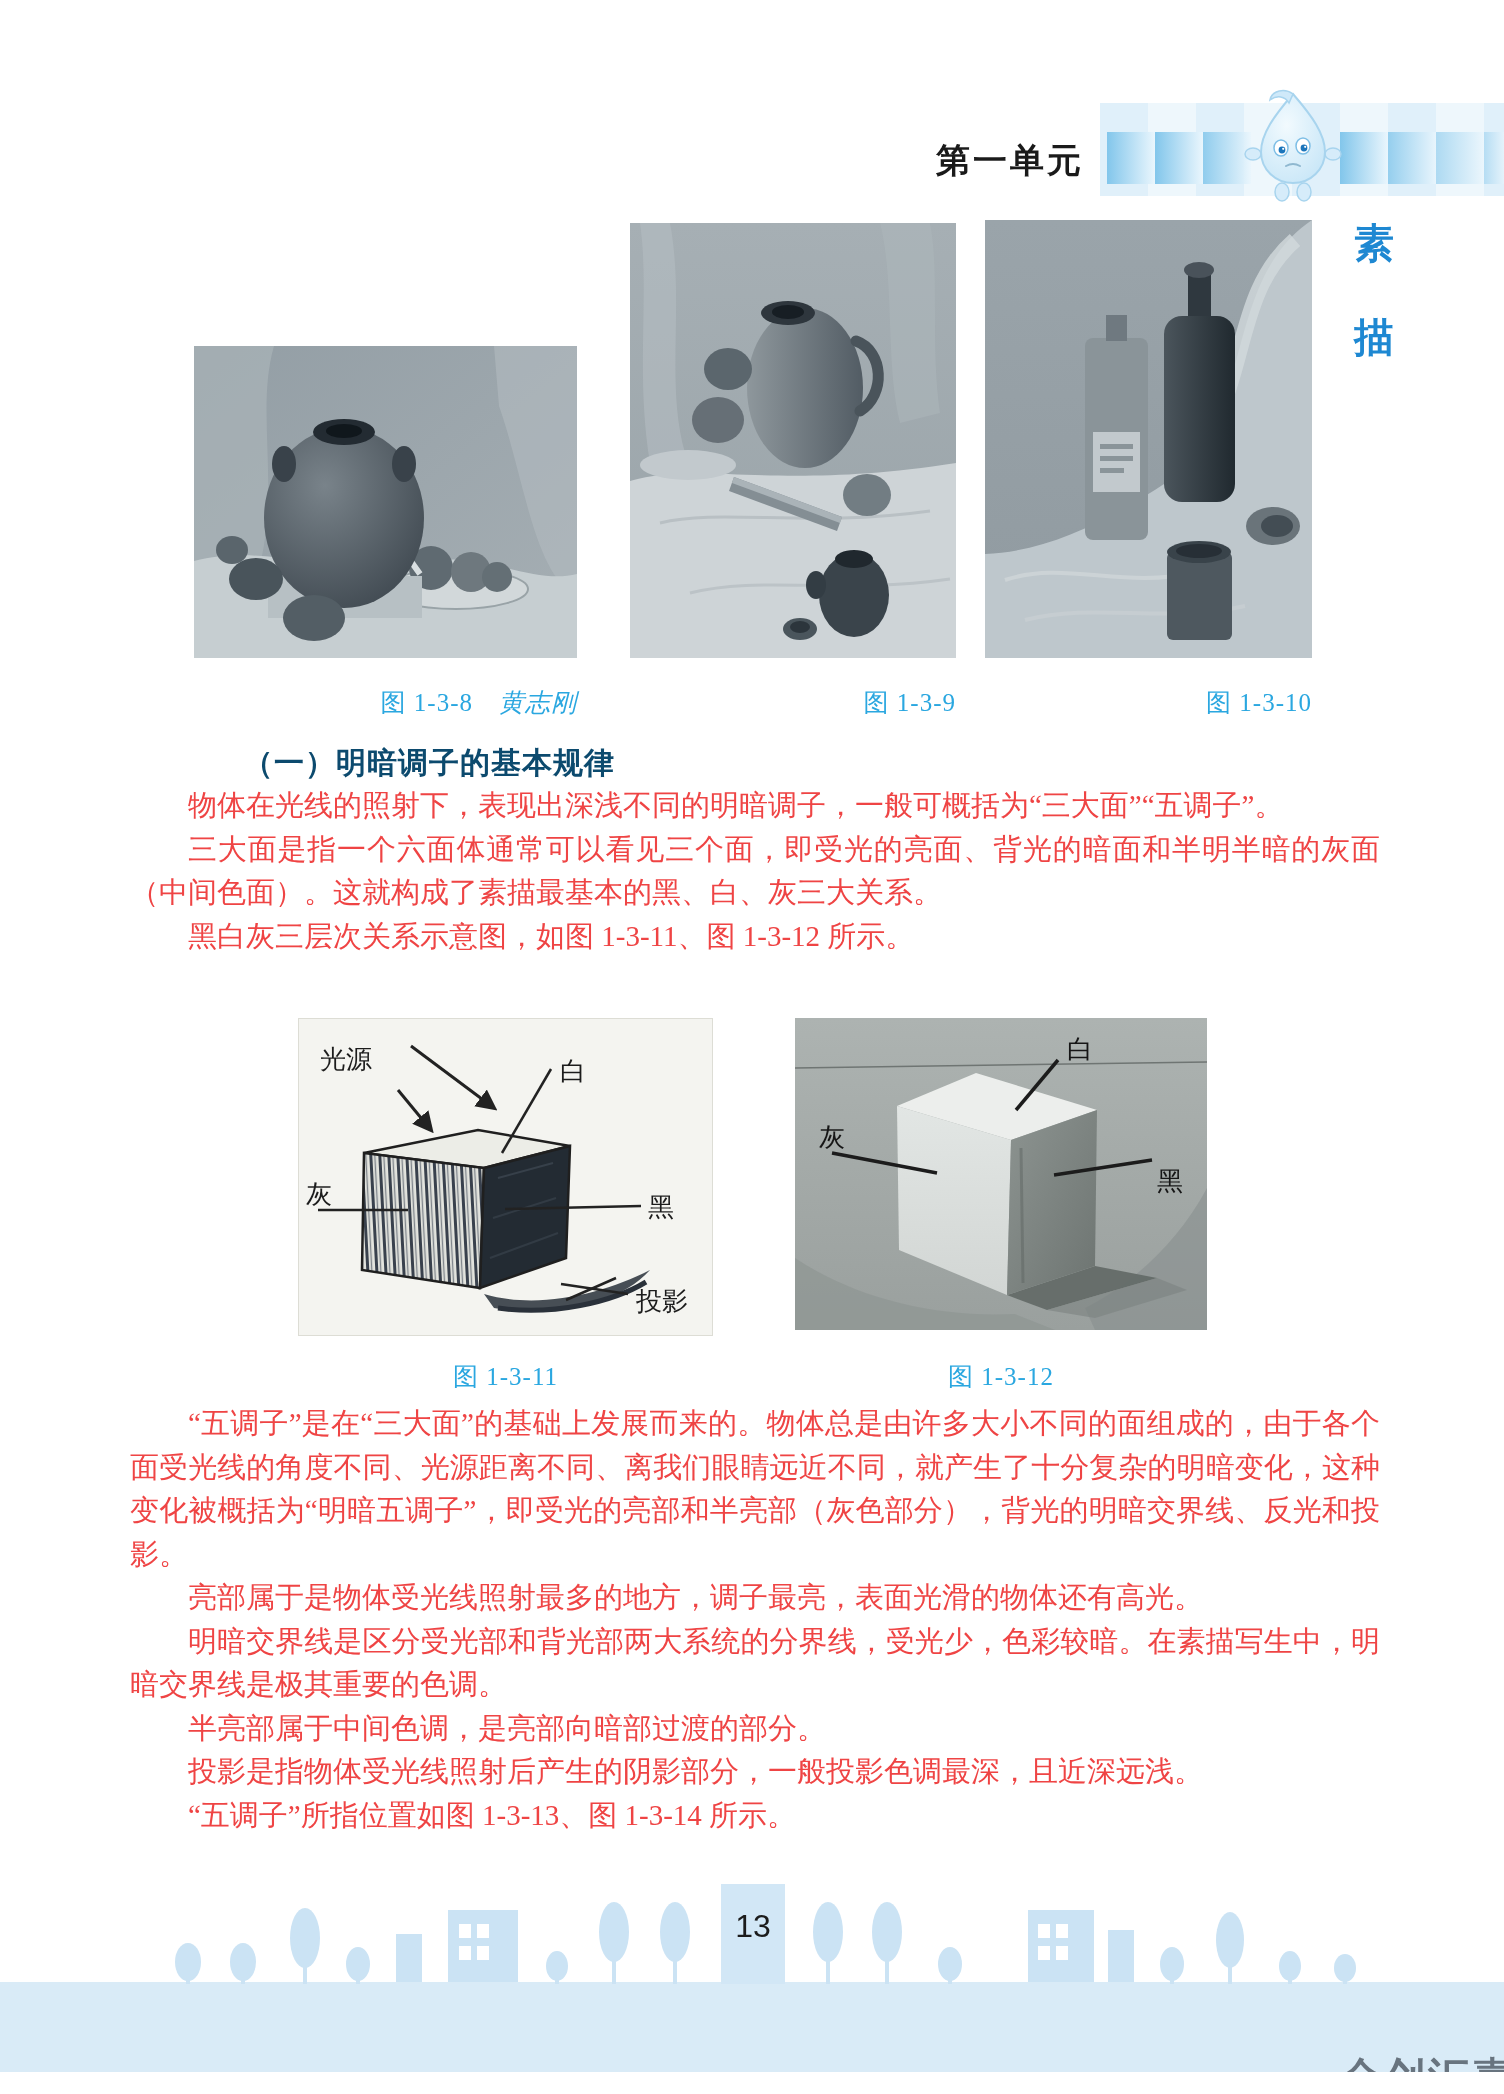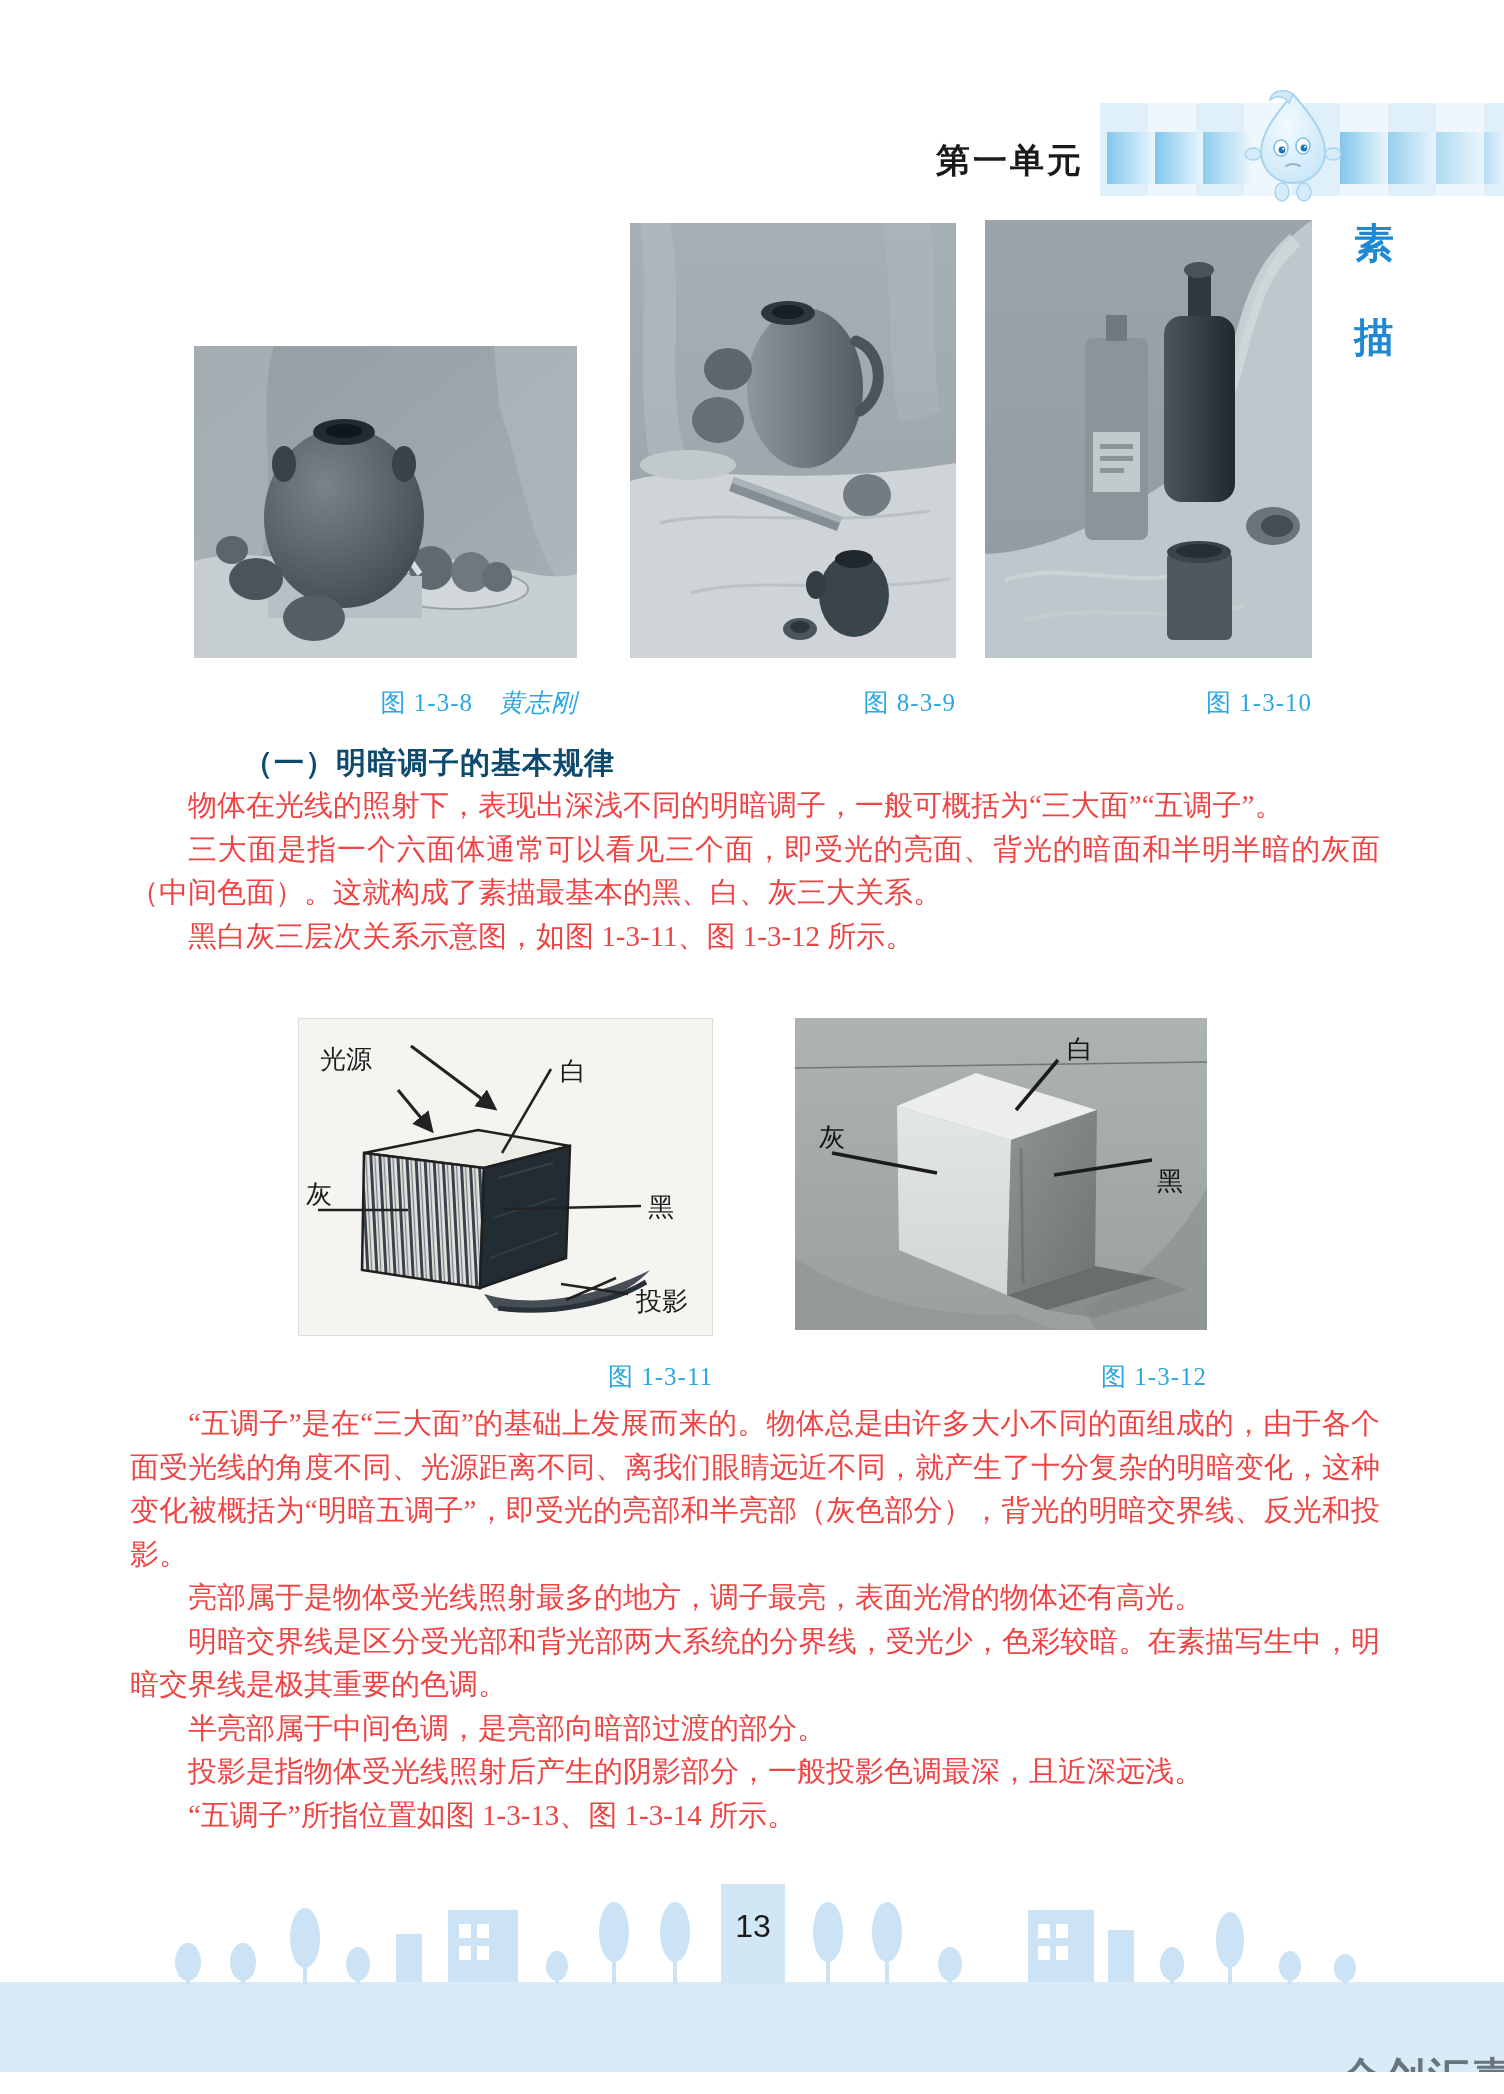--- a/index.html
+++ b/index.html
@@ -19,21 +19,21 @@
   .cap-author{font-style:italic;margin-left:26px;}
 
   
   .sec-head{left:243px;top:743px;font-family:"Liberation Sans",sans-serif;
     font-weight:bold;font-size:30px;color:#0c4a6e;letter-spacing:1px;}
   .body-block{left:130px;width:1250px;font-size:29px;line-height:43.5px;color:#ef4444;
     text-align:justify;}
   .body-block p{margin:0;text-indent:2em;}
 
   
-  .diag-cap{color:#2aa7e0;font-size:25px;text-align:right;letter-spacing:1px;}
+  .diag-cap{color:#2aa7e0;font-size:25px;text-align:center;letter-spacing:1px;}
 
   svg text{font-family:"Liberation Serif",serif;}
 
   
   .page-num{left:721px;top:1908px;width:64px;text-align:center;font-size:32px;color:#1c1c1c;
     font-family:"Liberation Sans",sans-serif;}
   .watermark{left:1340px;top:2050px;font-family:"Liberation Sans",sans-serif;font-weight:bold;
     font-size:42px;color:#68747f;letter-spacing:2px;white-space:nowrap;}
 </style>
 </head>
@@ -188,21 +188,21 @@
     <ellipse cx="292" cy="306" rx="16" ry="11" fill="#434d54"></ellipse>
     <rect x="182" y="332" width="65" height="88" rx="6" fill="#4e585f"></rect>
     <ellipse cx="214" cy="332" rx="32" ry="11" fill="#39434a"></ellipse>
     <ellipse cx="214" cy="331" rx="23" ry="7" fill="#272f36"></ellipse>
   </svg>
 
   <div class="abs cap-row" style="left:194px;top:686px;width:383px">
     <span>图 1-3-8</span><span class="cap-author">黄志刚</span>
   </div>
   <div class="abs cap-row" style="left:630px;top:686px;width:326px">
-    <span>图 8-3-9</span>
+    <span>图 1-3-9</span>
   </div>
   <div class="abs cap-row" style="left:985px;top:686px;width:327px">
     <span>图 1-3-10</span>
   </div>
 
   <div class="abs sec-head">（一）明暗调子的基本规律</div>
 
   <div class="abs body-block" style="top:784px">
     <p>物体在光线的照射下，表现出深浅不同的明暗调子，一般可概括为“三大面”“五调子”。</p>
     <p>三大面是指一个六面体通常可以看见三个面，即受光的亮面、背光的暗面和半明半暗的灰面（中间色面）。这就构成了素描最基本的黑、白、灰三大关系。</p>

